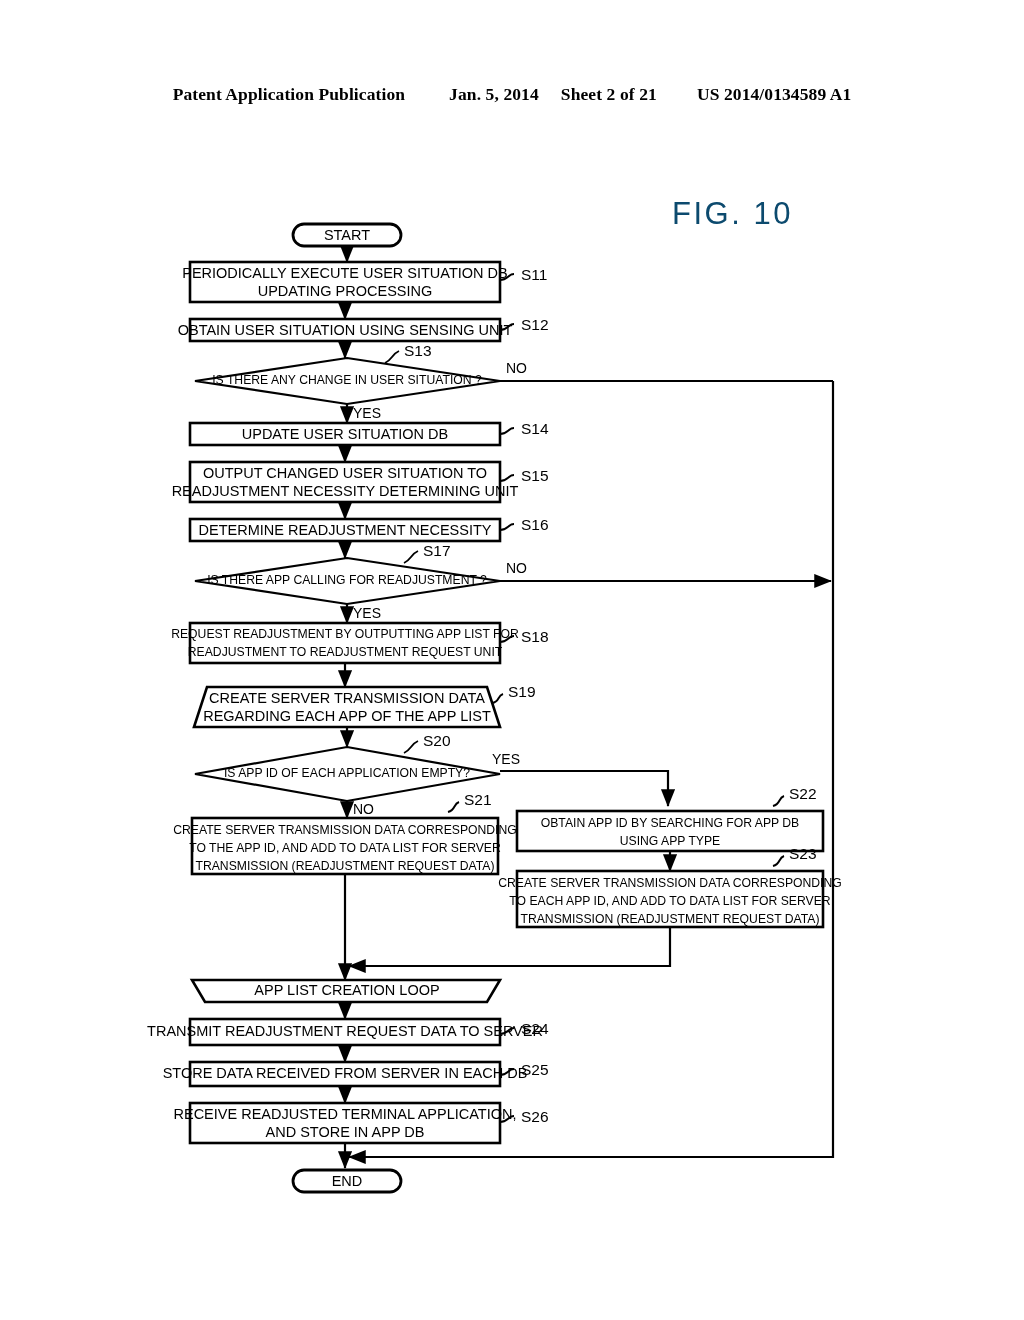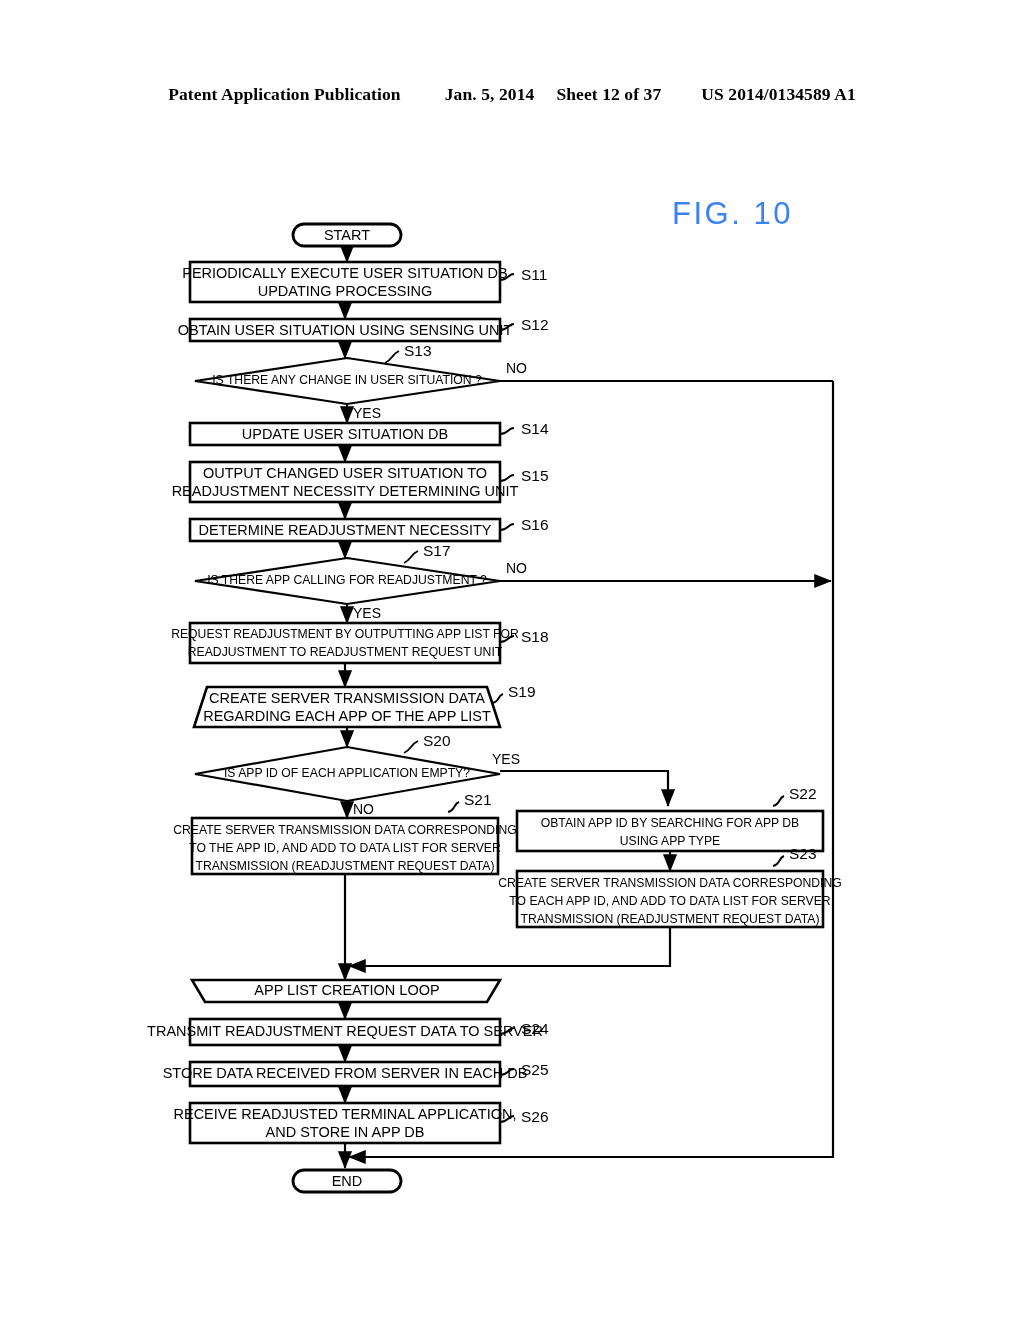--- a/index.html
+++ b/index.html
@@ -45,21 +45,21 @@
 
   
   .fig-label {
     position: absolute;
     left: 672px;
     top: 196px;
     font-family: "Liberation Sans", sans-serif;
     font-size: 31px;
     font-weight: normal;
     letter-spacing: 2.5px;
-    color: #3b82f6;
+    color: #0c4a6e;
   }
 
   
   #diagram {
     position: absolute;
     left: 0;
     top: 0;
     width: 1024px;
     height: 1320px;
   }
@@ -117,21 +117,21 @@
 </head>
 <body>
 
 <div id="page">
 
   <div class="pub-header">
     <span class="seg">Patent Application Publication</span>
     <span class="gap-lg"></span>
     <span class="seg">Jan. 5, 2014</span>
     <span class="gap-md"></span>
-    <span class="seg">Sheet 12 of 37</span>
+    <span class="seg">Sheet 2 of 21</span>
     <span class="gap-xl"></span>
     <span class="seg">US 2014/0134589 A1</span>
   </div>
 
   <div class="fig-label">FIG. 10</div>
 
   <svg id="diagram" viewBox="0 0 1024 1320">
 
     <defs>
       <marker id="arrowhead" markerWidth="9" markerHeight="9" refX="7.6" refY="3.2" orient="auto" markerUnits="strokeWidth">

